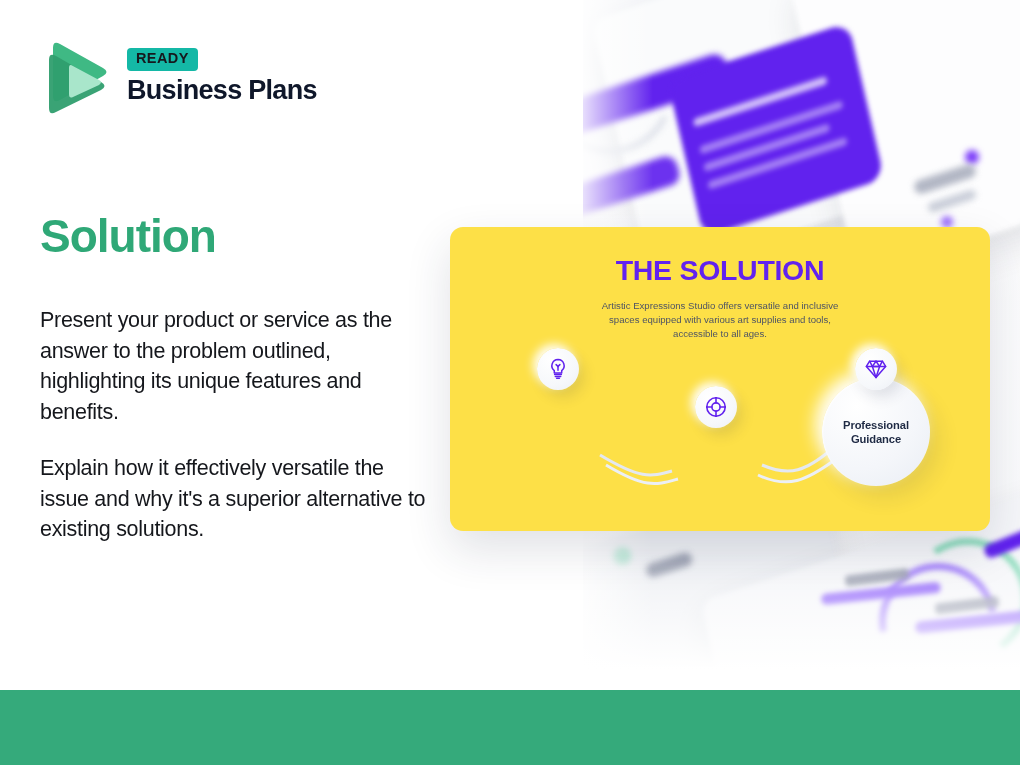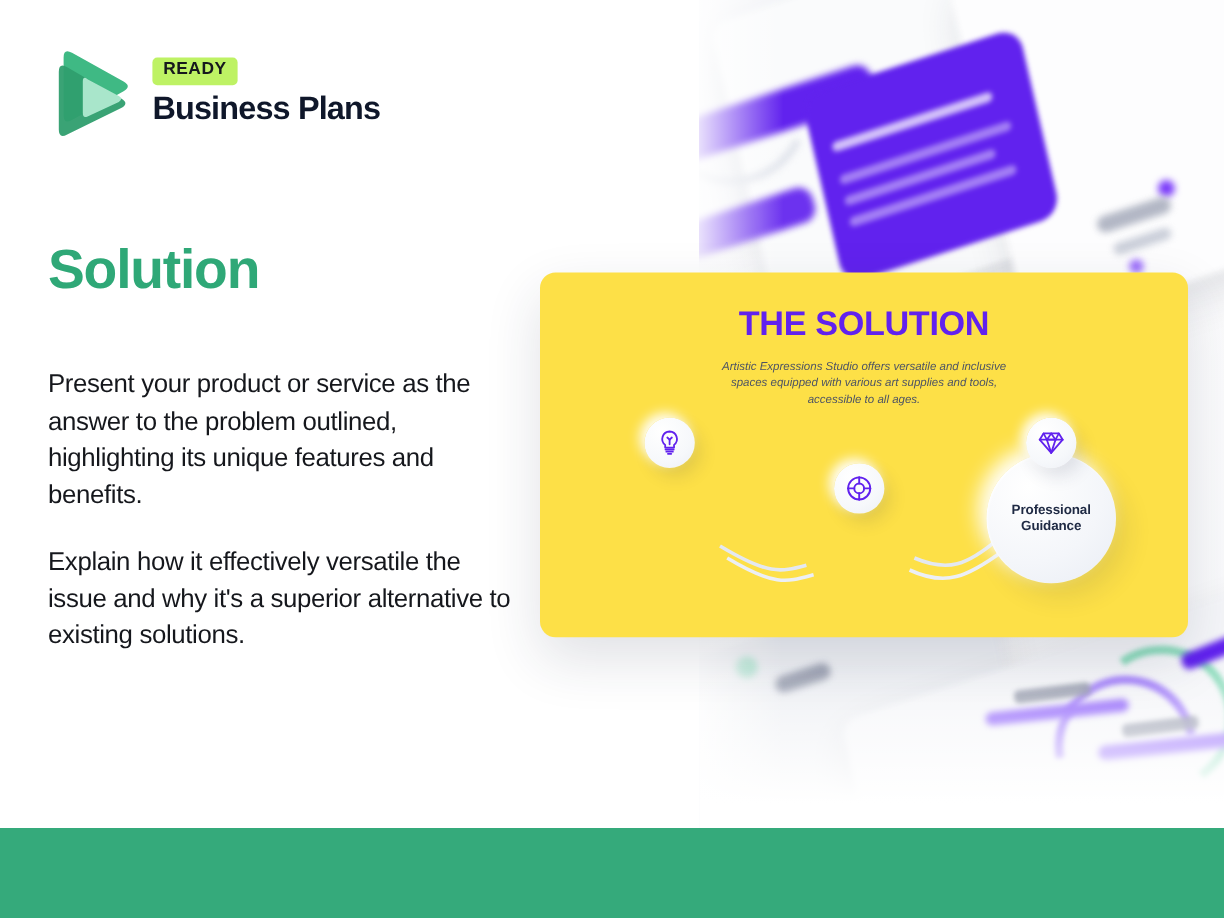--- a/index.html
+++ b/index.html
@@ -136,21 +136,21 @@
     position: absolute;
     left: 41px;
     top: 38px;
     display: flex;
     align-items: center;
     gap: 14px;
   }
   .logo-mark { width: 72px; height: 78px; display: block; }
   .brand-badge {
     display: inline-block;
-    background: #bef264;
+    background: #14b8a6;
     color: #16181d;
     font-size: 14.5px;
     font-weight: 700;
     letter-spacing: .4px;
     padding: 3px 9px 4px;
     border-radius: 4px;
     line-height: 1.1;
   }
   .brand-title {
     margin-top: 4px;
@@ -158,21 +158,21 @@
     font-weight: 700;
     letter-spacing: -.7px;
     color: #0f172a;
     line-height: 1.15;
   }
 
   
   .headline {
     position: absolute;
     left: 40px;
-    top: 199px;
+    top: 211px;
     font-size: 46px;
     font-weight: 700;
     letter-spacing: -1px;
     color: #2fa877;
     line-height: 1.1;
   }
   .body-copy {
     position: absolute;
     left: 40px;
     top: 305px;
@@ -207,21 +207,20 @@
     color: #6122ee;
     line-height: 1;
   }
   .card-sub {
     margin: 14px auto 16px;
     width: 262px;
     text-align: center;
     font-size: 9.6px;
     line-height: 1.5;
     color: #4e5464;
-    font-style: italic;
   }
 
   .bubbles { position: absolute; left: 0; top: 0; width: 100%; height: 100%; }
   .connector { position: absolute; left: 0; top: 0; width: 540px; height: 304px; }
 
   .bubble {
     position: absolute;
     border-radius: 50%;
     background: radial-gradient(circle at 32% 26%, #ffffff 0%, #f4f6fa 58%, #e9edf4 100%);
     box-shadow:

